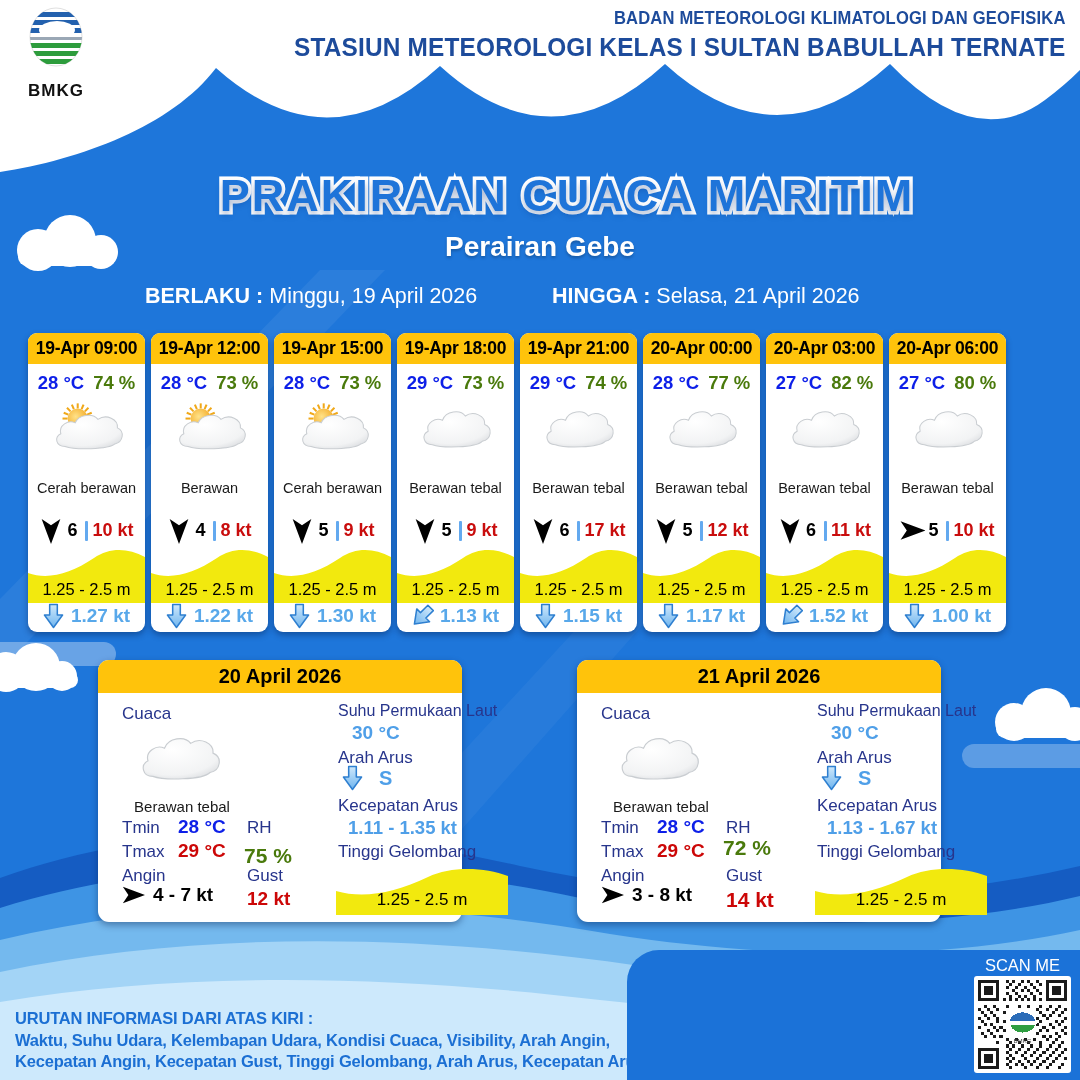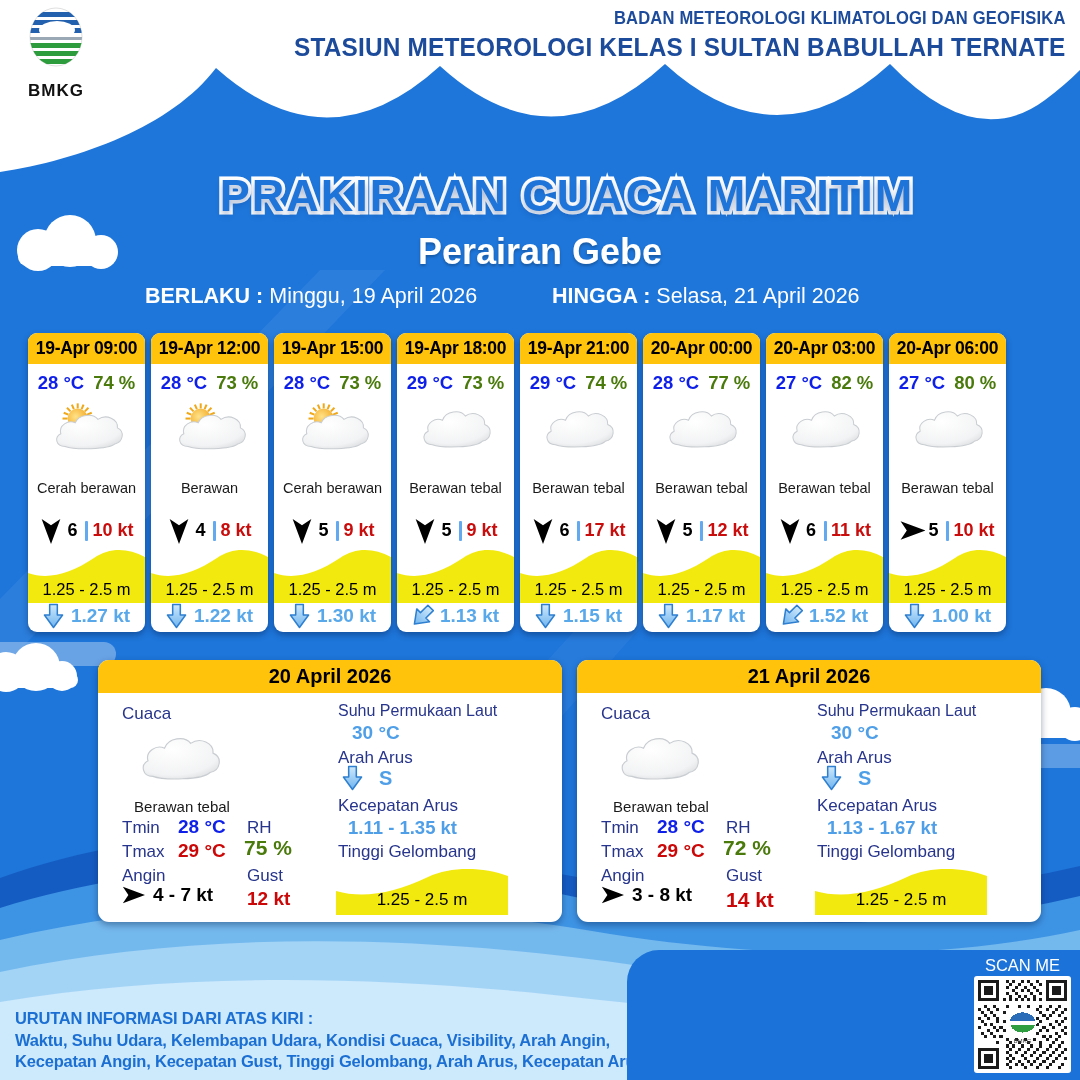--- a/index.html
+++ b/index.html
@@ -14,21 +14,21 @@
        transform:scaleX(.92);transform-origin:100% 0;}
   .org-l1{font-size:18px;font-weight:bold;letter-spacing:.2px;}
   .org-l2{font-size:26.5px;font-weight:bold;margin-top:3px;letter-spacing:.2px;}
 
   
   .title{position:absolute;left:0;top:170px;width:100%;text-align:center;
          font-size:45px;font-weight:800;letter-spacing:2px;color:#1E74D9;
          -webkit-text-stroke:7px #fff;paint-order:stroke fill;
          text-shadow:0 4px 6px rgba(10,50,120,.35);padding-left:27px;}
   .subtitle{position:absolute;left:0;top:231px;width:100%;text-align:center;
-            font-size:36px;font-weight:bold;color:#fff;text-shadow:0 2px 3px rgba(0,0,0,.25);}
+            font-size:28px;font-weight:bold;color:#fff;text-shadow:0 2px 3px rgba(0,0,0,.25);}
   .valid{position:absolute;top:284px;color:#fff;font-size:21.5px;white-space:nowrap;}
   .valid b{font-weight:bold;margin-right:6px;}
   .valid-berlaku{left:145px;}
   .valid-hingga{left:552px;}
 
   
   .hrow{position:absolute;left:28px;top:333px;display:grid;
         grid-template-columns:repeat(8,117px);column-gap:6px;}
   .hcard{position:relative;width:117px;height:299px;background:#fff;border-radius:9px;
          box-shadow:0 3px 6px rgba(0,25,70,.4);}
@@ -52,21 +52,21 @@
   .h-wave svg{position:absolute;left:0;top:0;width:117px;height:57px;}
   .wave-text{position:absolute;left:0;right:0;bottom:4px;text-align:center;
              font-size:16.5px;color:#000;}
   .h-cur{position:absolute;left:0;right:0;bottom:2px;height:29px;display:flex;
          align-items:center;justify-content:center;gap:7px;
          font-size:19px;font-weight:bold;color:#58A8EA;}
   .barrow{width:21px;height:28px;flex:0 0 auto;}
   .rot-sw{transform:rotate(45deg);}
 
   
-  .dcard{position:absolute;top:660px;width:464px;height:262px;background:#fff;
+  .dcard{position:absolute;top:660px;width:364px;height:262px;background:#fff;
          border-radius:11px;box-shadow:0 3px 7px rgba(0,25,70,.4);}
   .dcard-a{left:98px;} .dcard-b{left:577px;}
   .d-head{height:33px;background:#FFC30B;border-radius:11px 11px 0 0;display:flex;
           align-items:center;justify-content:center;font-size:20px;font-weight:bold;color:#000;}
   .dl{position:absolute;font-size:17px;color:#27358C;white-space:nowrap;}
   .dl-sm{font-size:16px;}
   .dv{position:absolute;font-weight:bold;white-space:nowrap;}
   .blue{color:#0D1FE8;} .red{color:#CC0707;} .green{color:#4A7A0C;}
   .lblue{color:#4F9FE8;} .black{color:#000;}
   .d-icon{position:absolute;left:36px;top:64px;width:92px;height:64px;}
@@ -497,21 +497,21 @@
     <div class="dl" style="left:24px;top:182px">Tmax</div>
     <div class="dv red" style="left:80px;top:180px;font-size:19px">29 °C</div>
     <div class="dl" style="left:24px;top:206px">Angin</div>
     <div class="d-angin-row">
       <svg class="dart">
           <use href="#sym-dart"></use>
         </svg>
       <span class="dv black" style="position:static;font-size:19px">4 - 7 kt</span>
     </div>
     <div class="dl" style="left:149px;top:158px">RH</div>
-    <div class="dv green" style="left:146px;top:176px;font-size:21px">75 %</div>
+    <div class="dv green" style="left:146px;top:184px;font-size:21px">75 %</div>
     <div class="dl" style="left:149px;top:206px">Gust</div>
     <div class="dv red" style="left:149px;top:228px;font-size:19px">12 kt</div>
     <div class="dl dl-sm" style="left:240px;top:42px">Suhu Permukaan Laut</div>
     <div class="dv lblue" style="left:254px;top:62px;font-size:19px">30 °C</div>
     <div class="dl" style="left:240px;top:88px">Arah Arus</div>
     <div class="d-arah-row">
       <svg class="barrow">
           <use href="#sym-barrow"></use>
         </svg>
       <span class="dv lblue" style="position:static;font-size:20px">S</span>

